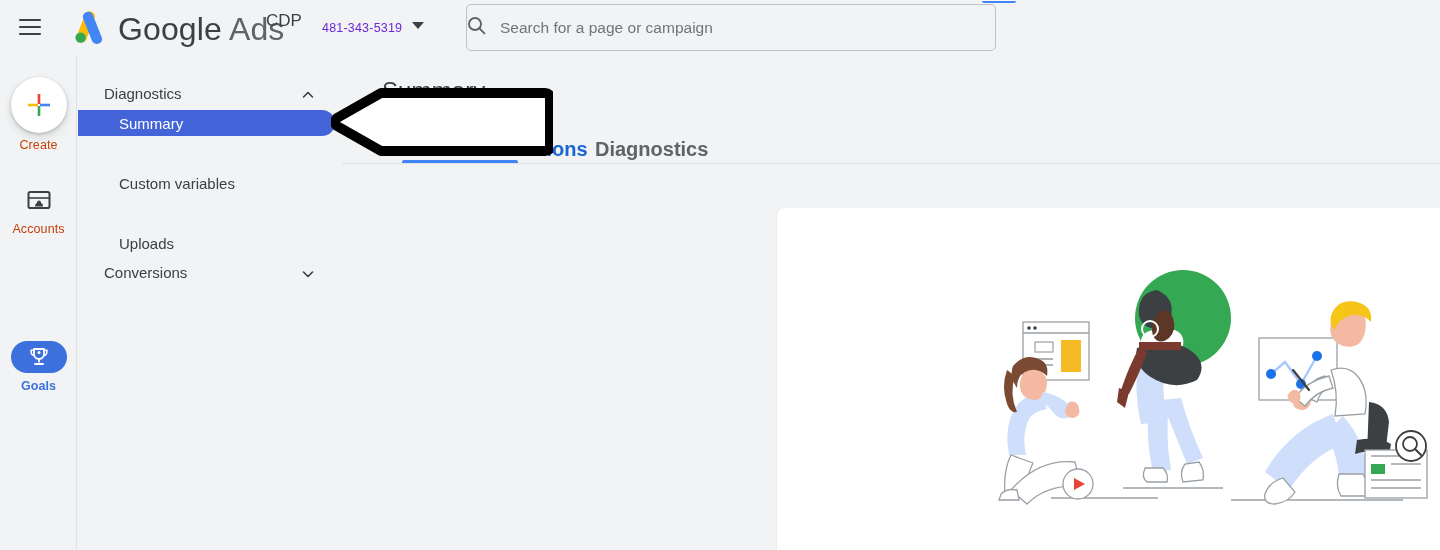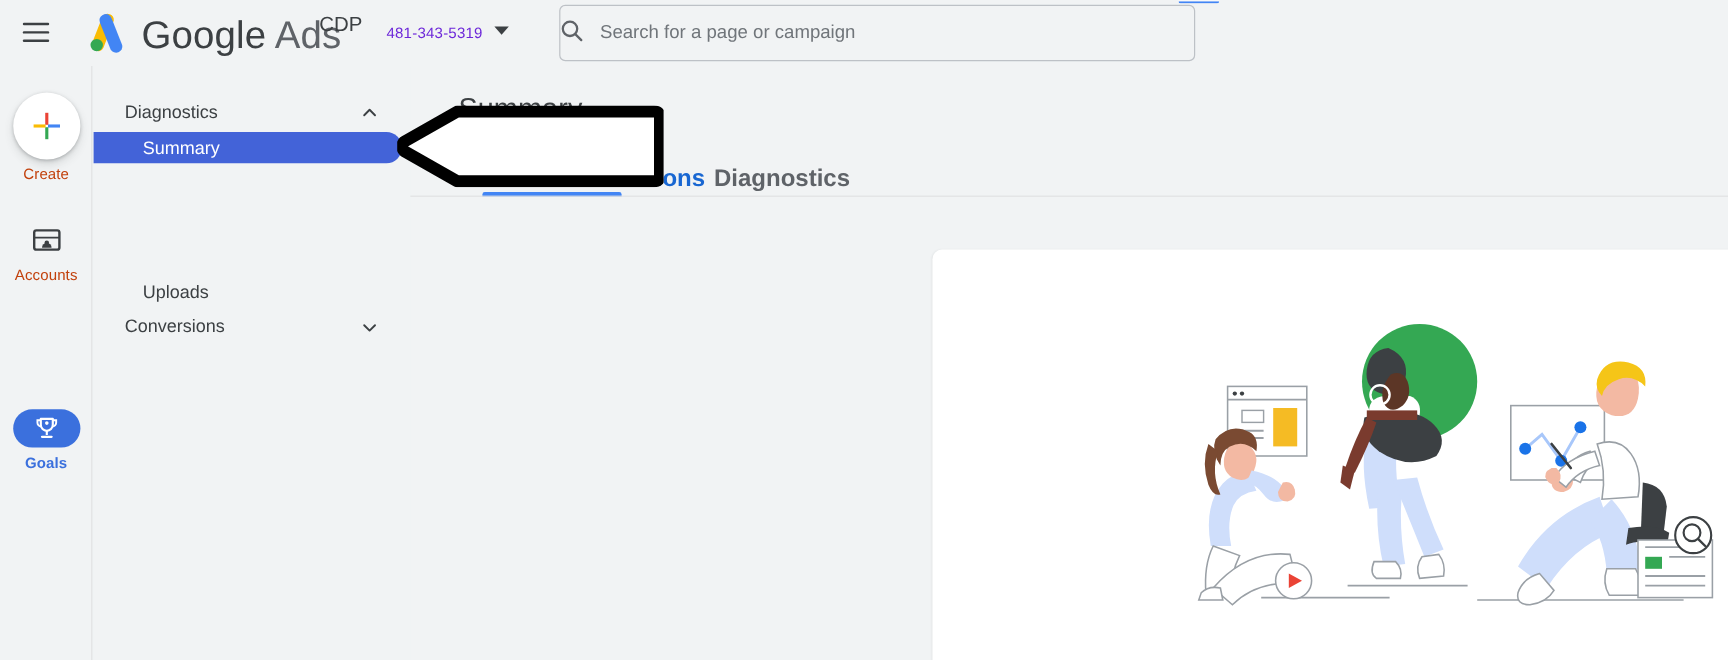--- a/index.html
+++ b/index.html
@@ -225,20 +225,23 @@
       <span class="nav-group-lbl">Diagnostics</span>
       <span class="nav-chevron">
         <svg width="12" height="12" viewBox="0 0 12 12">
           <polyline points="1.5,8 6,3.5 10.5,8" fill="none" stroke="#3c4043" stroke-width="1.6" stroke-linecap="round" stroke-linejoin="round"></polyline>
         </svg>
       </span>
     </div>
 
     <div class="nav-sub selected" style="top:55px">
       <span class="nav-sub-lbl">Summary</span>
+    </div>
+    <div class="nav-sub" style="top:115px">
+      <span class="nav-sub-lbl">Custom variables</span>
     </div>
     <div class="nav-sub" style="top:175px">
       <span class="nav-sub-lbl">Uploads</span>
     </div>
 
     <div class="nav-group" style="top:204px">
       <span class="nav-group-lbl">Conversions</span>
       <span class="nav-chevron">
         <svg width="12" height="12" viewBox="0 0 12 12">
           <polyline points="1.5,4 6,8.5 10.5,4" fill="none" stroke="#3c4043" stroke-width="1.6" stroke-linecap="round" stroke-linejoin="round"></polyline>

